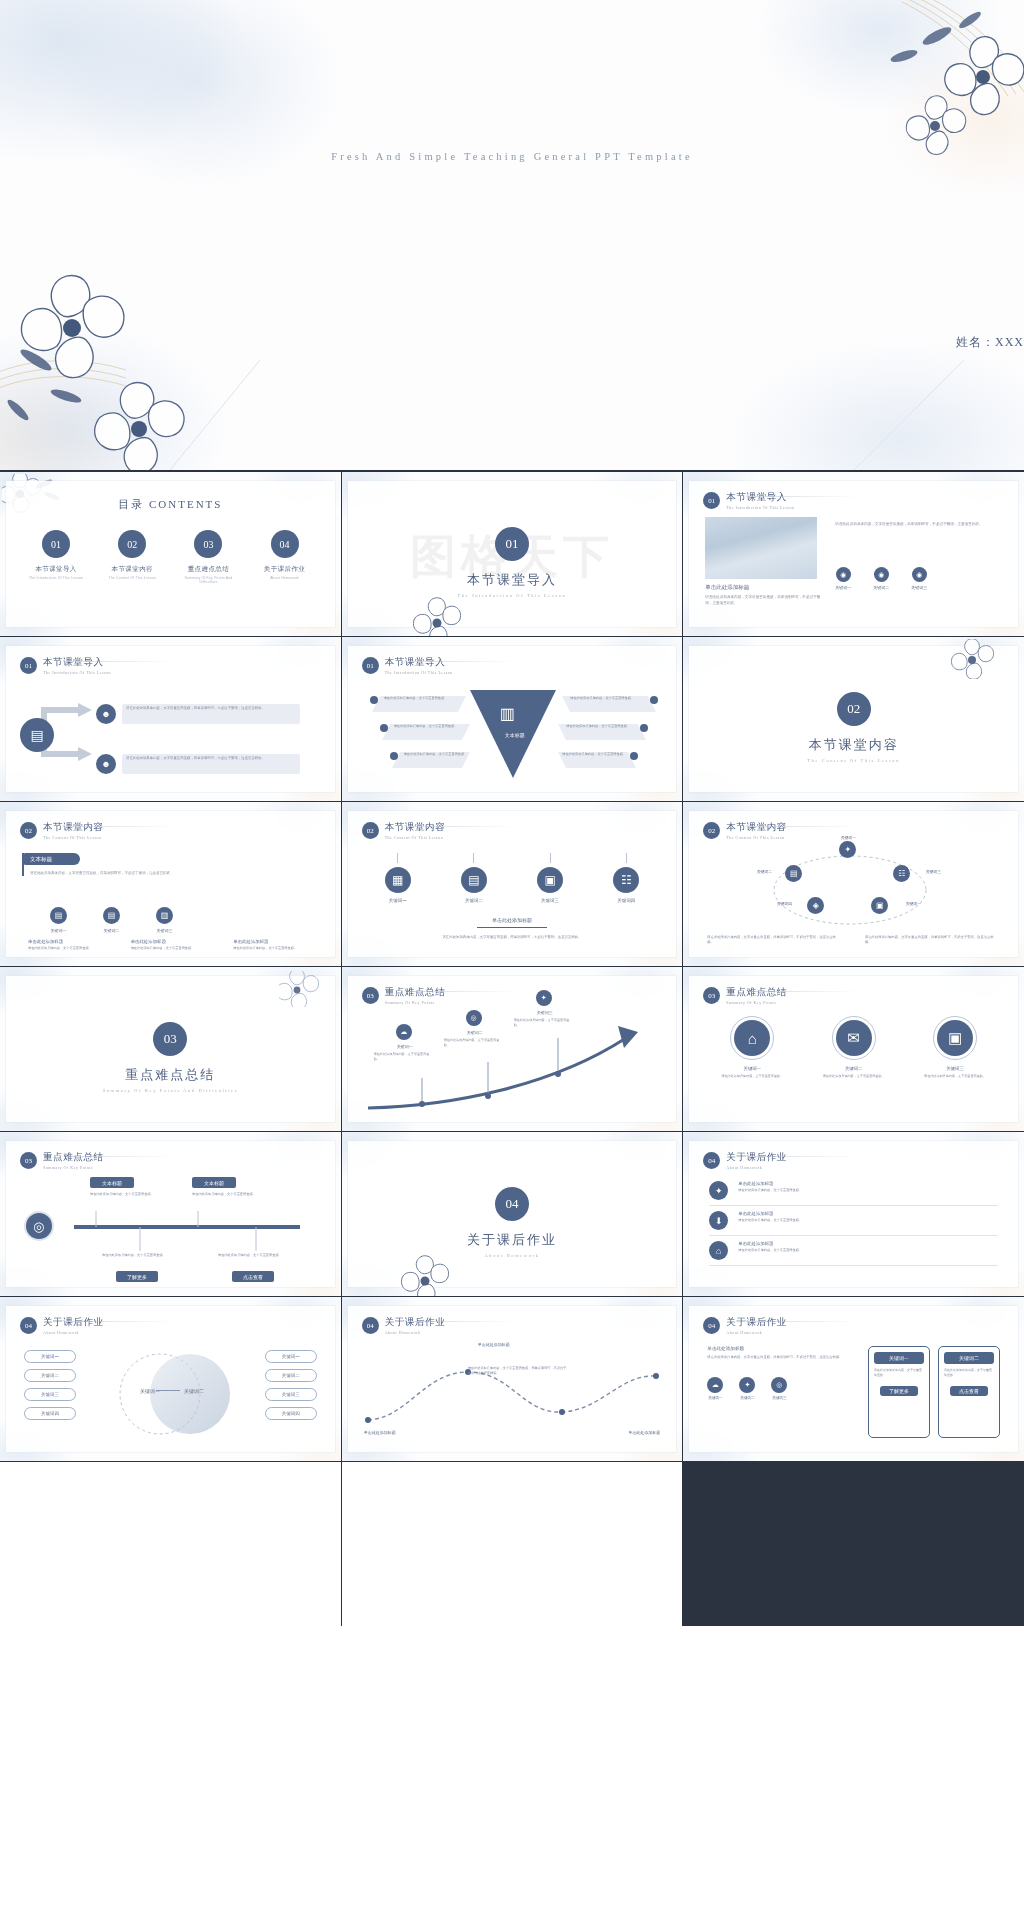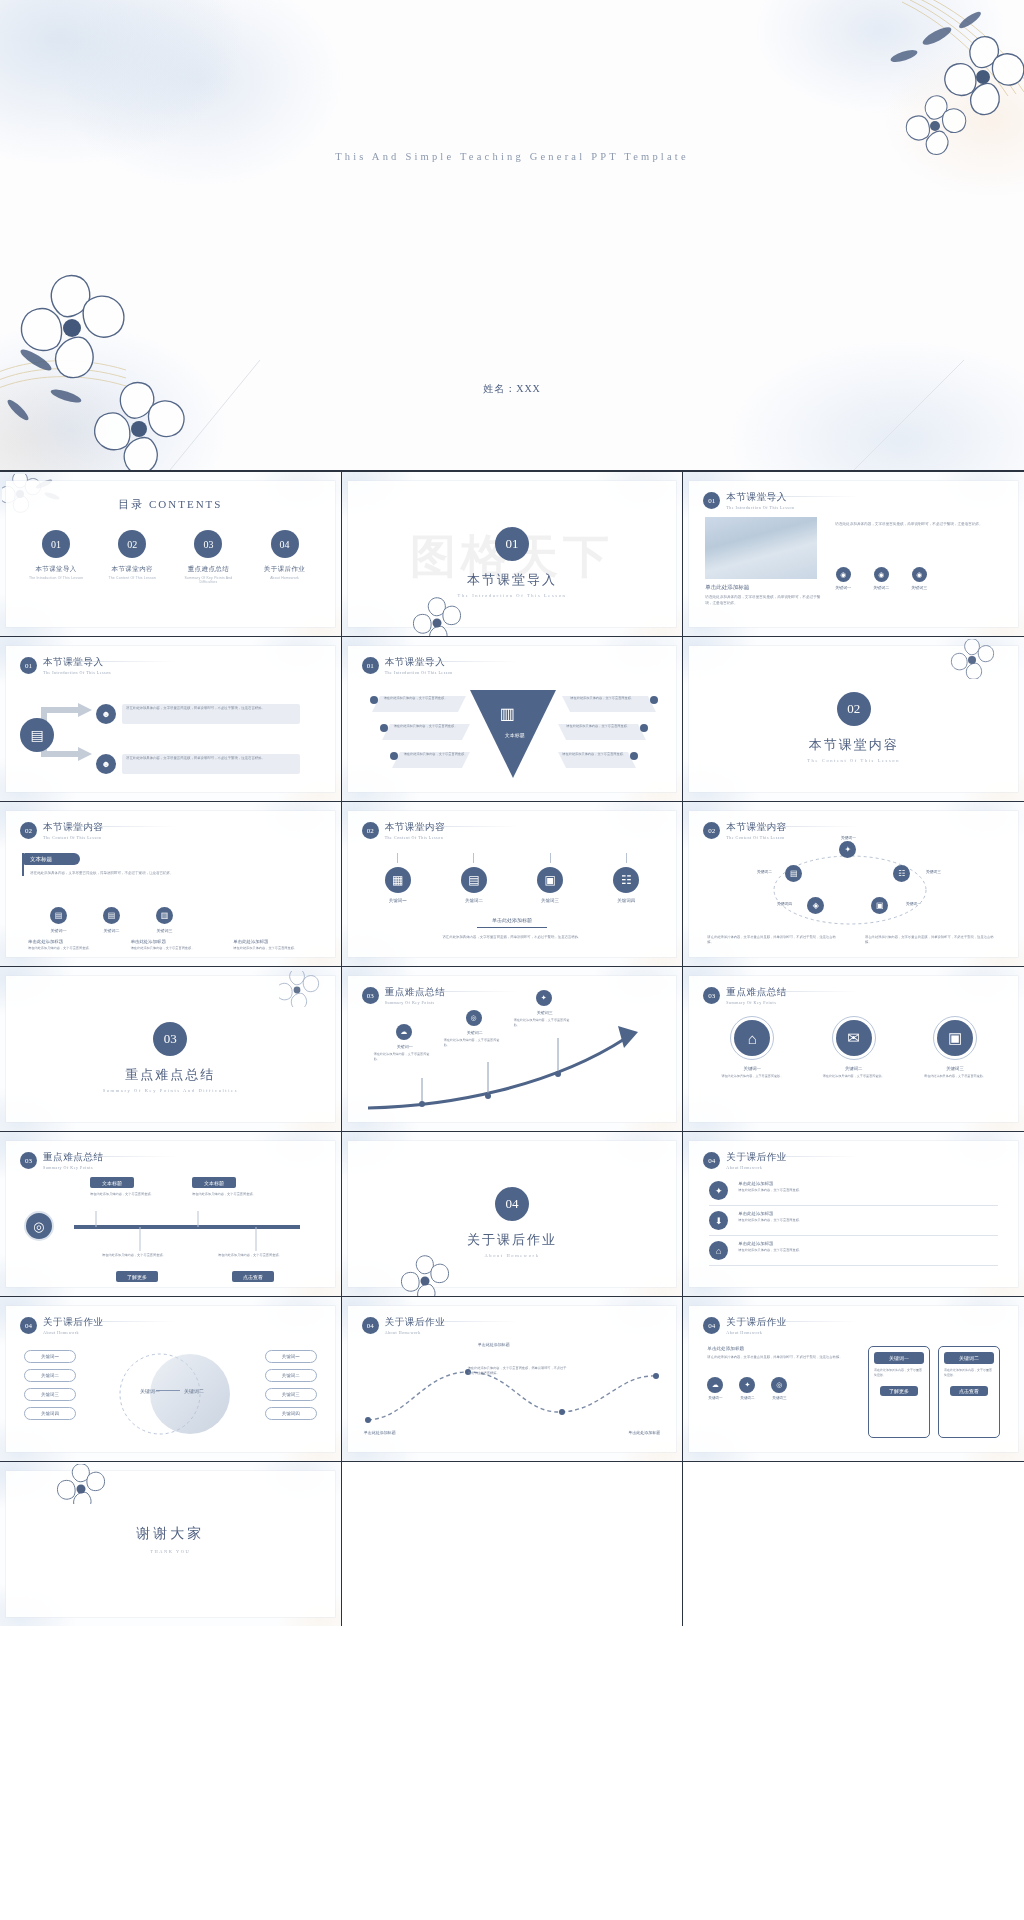--- a/index.html
+++ b/index.html
@@ -47,26 +47,25 @@
     font-family: "Liberation Serif", serif;
     font-size: 10.5px;
     letter-spacing: 3.2px;
     color: #8c99ad;
     margin-top: 7px;
   }
   .cover-author {
     position: absolute;
     left: 0; right: 0;
     top: 334px;
-    text-align: center;
+    text-align: right;
     font-family: "Liberation Serif", serif;
-    font-size: 10px;
+    font-size: 12px;
     color: #4f6081;
     letter-spacing: 1px;
-    margin-top: 48px;
   }
 
   
   .grid {
     position: relative;
     width: 1024px;
     display: grid;
     grid-template-columns: repeat(3, 1fr);
     background: #2b3340;
     gap: 1px;
@@ -233,21 +232,21 @@
     <g fill="none" stroke="#dfe2e8" stroke-width="1">
       <path d="M170 230 L260 120"></path>
     </g>
   </svg>
 
   <svg class="cover-deco" style="right:0;bottom:0;width:200px;height:120px" viewBox="0 0 200 120">
     <path d="M30 120 L140 10" fill="none" stroke="#e1e4ea" stroke-width="1"></path>
   </svg>
 
   <div class="cover-title-wrap">
-    <div class="cover-subtitle">This And Simple Teaching General PPT Template</div>
+    <div class="cover-subtitle">Fresh And Simple Teaching General PPT Template</div>
   </div>
   <div class="cover-author">姓名：XXX</div>
 </div>
 
 <div class="grid">
 
   <div class="slide">
     <div class="slide-inner">
       <svg class="flower" style="left:2px;top:2px;width:60px;height:46px" viewBox="0 0 60 46">
         <g stroke="#5a6d8c" stroke-width=".9" fill="#fff" opacity=".85">
@@ -894,37 +893,18 @@
           <div style="width:62px;height:92px;border:1px solid #4e6488;border-radius:5px;padding:5px;">
             <div class="btn-box" style="width:100%;height:12px;border-radius:3px;">关键词二</div>
             <div class="body-txt" style="font-size:3px;line-height:5px;margin-top:4px;">请在此处添加具体内容，文字尽量言简意赅。</div>
             <div class="btn-box" style="width:38px;height:10px;border-radius:3px;margin:8px auto 0;">点击查看</div>
           </div>
         </div>
       </div>
     </div>
   </div>
 
-  <div class="slide">
-    <div class="slide-inner">
-      <div class="card">
-        <div style="position:absolute;left:0;right:0;top:54px;">
-          <div class="thanks-zh">谢谢大家</div>
-          <div class="thanks-en">THANK YOU</div>
-        </div>
-      </div>
-      <svg class="flower" style="left:56px;top:2px;width:80px;height:40px" viewBox="0 0 80 40">
-        <g stroke="#5a6d8c" stroke-width="1" fill="#fff" opacity=".9">
-          <path d="M20 16 c-8 -7 -2 -18 7 -16 c6 1 8 9 5 14 c-3 4 -9 5 -12 2z"></path>
-          <path d="M33 11 c8 -7 18 0 15 10 c-2 6 -10 7 -14 4 c-4 -3 -4 -11 -1 -14z"></path>
-          <path d="M32 30 c7 8 1 18 -9 16 c-6 -1 -7 -10 -3 -14 c3 -4 10 -5 12 -2z"></path>
-          <path d="M17 33 c-8 6 -18 -1 -15 -11 c2 -6 10 -7 14 -4 c4 4 4 12 1 15z"></path>
-          <circle cx="25" cy="25" r="4.5" fill="#3d5276" stroke="none"></circle>
-        </g>
-      </svg>
-    </div>
-  </div>
 
   <div class="slide blank-slide"></div>
 
   <div class="slide blank-slide"></div>
 
 </div>
 
 </body></html>

